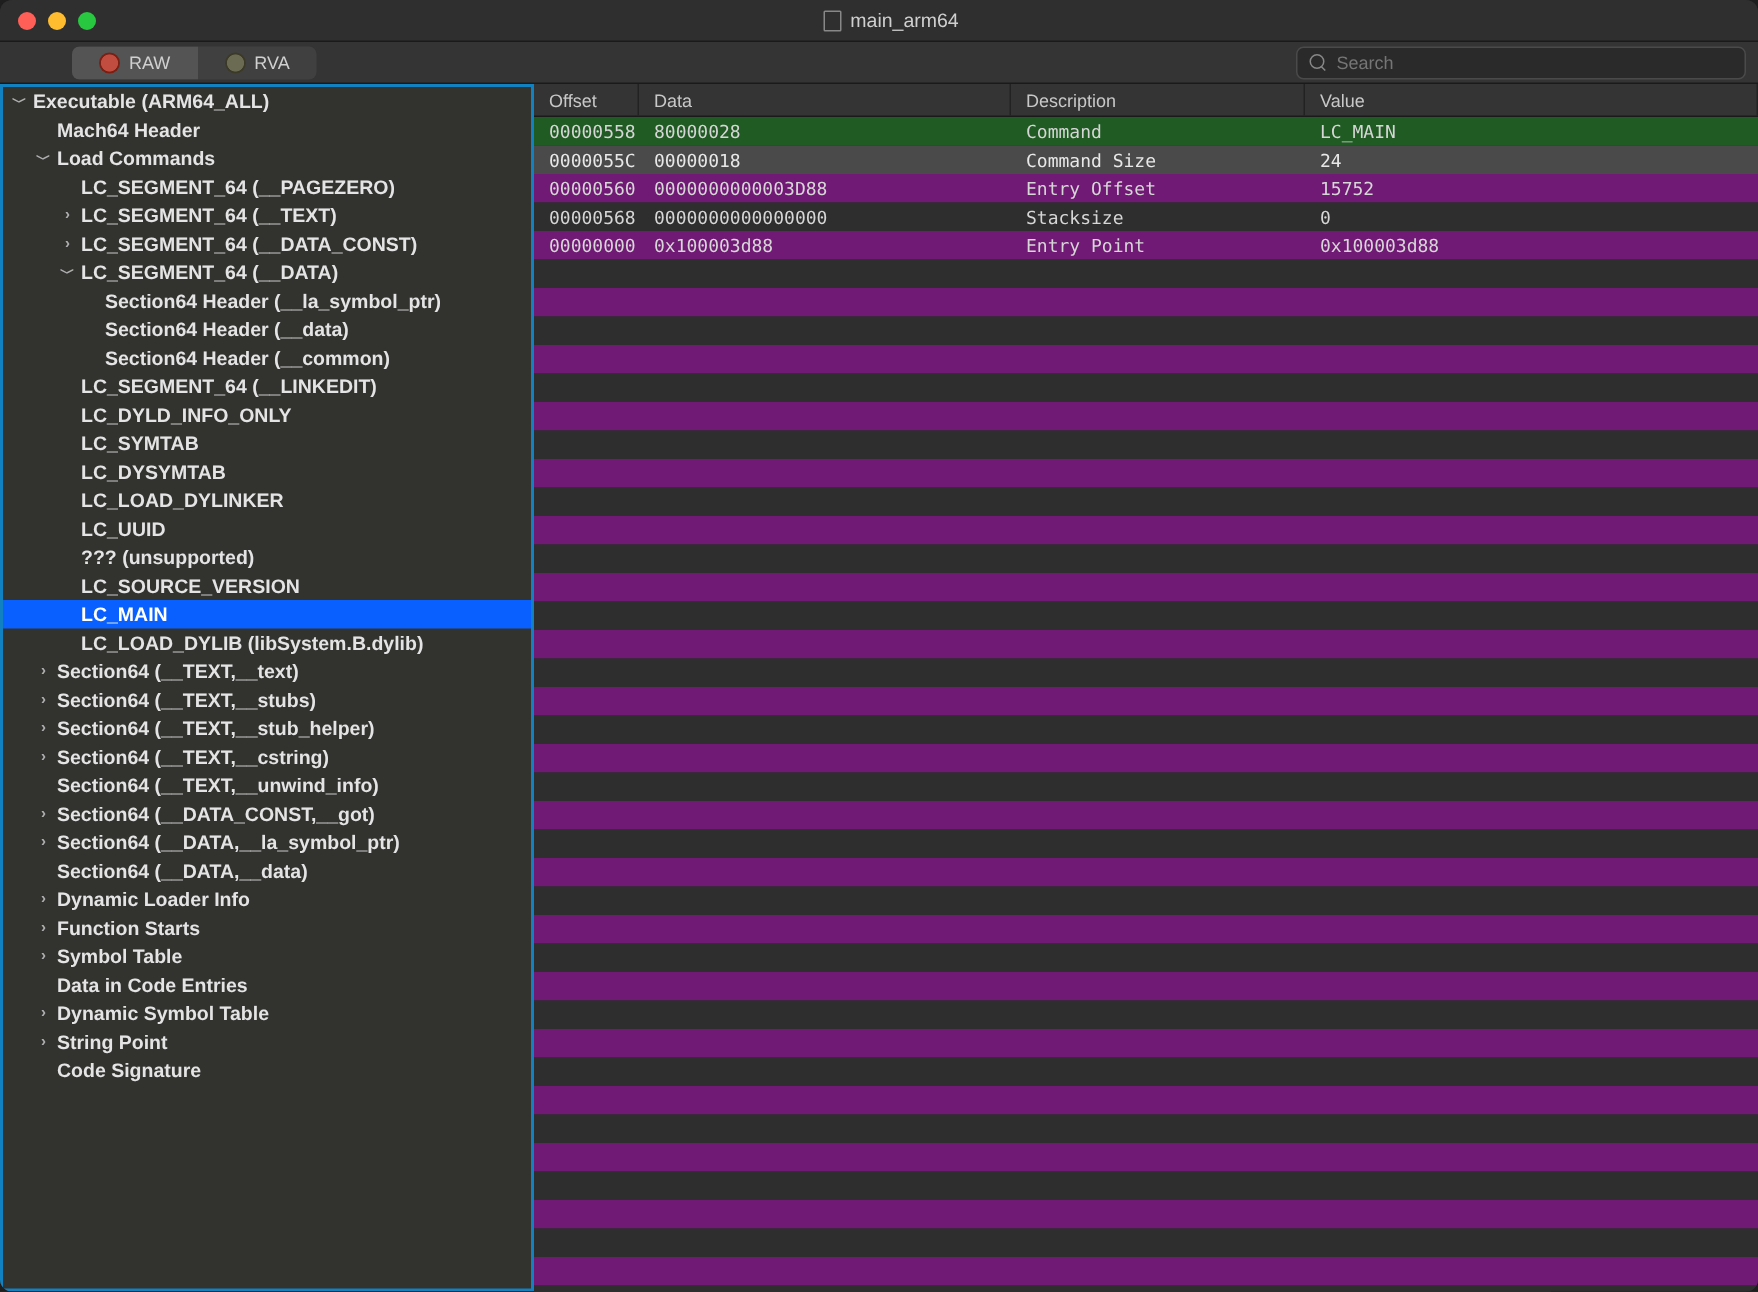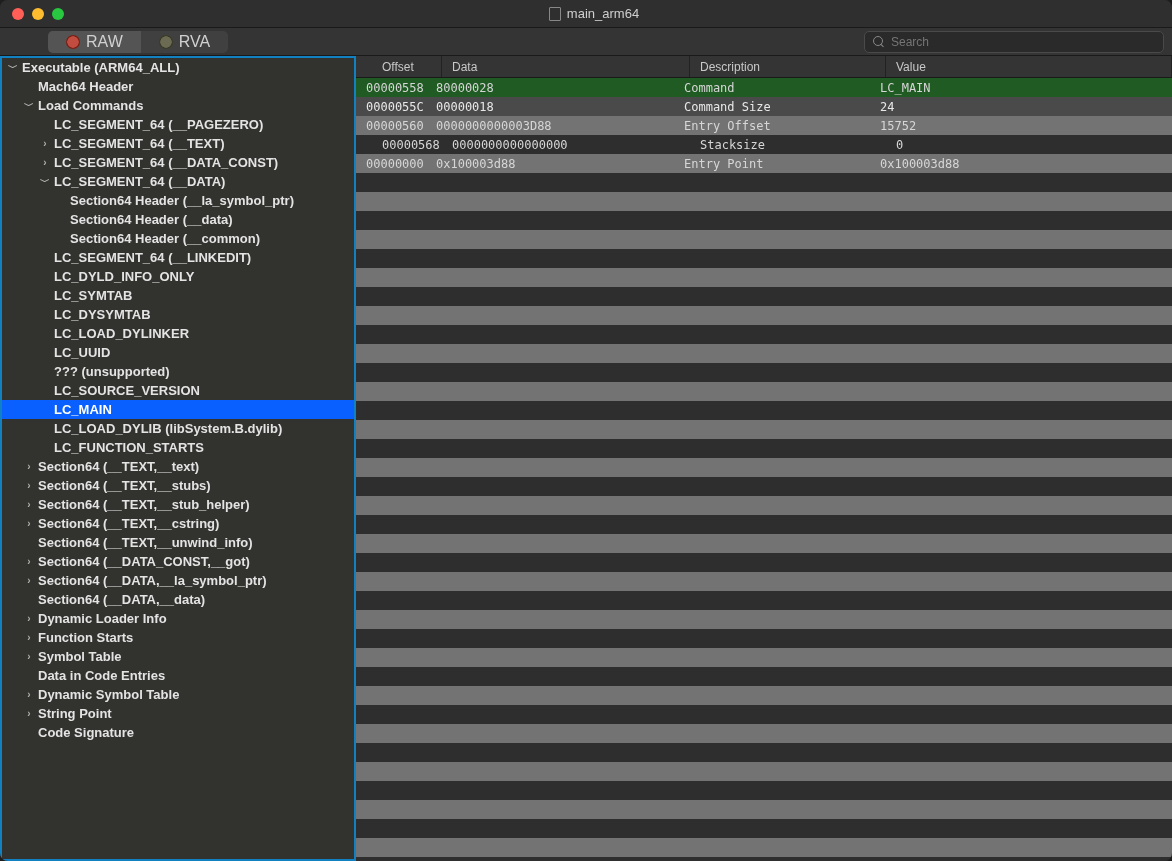--- a/index.html
+++ b/index.html
@@ -70,21 +70,21 @@
     overflow: hidden;
     background: #404040;
     height: 22px;
     margin-left: 40px;
   }
   .seg-btn {
     display: flex;
     align-items: center;
     gap: 6px;
     padding: 0 18px;
-    font-size: 16px;
+    font-size: 12px;
     color: #d0d0d0;
     cursor: pointer;
   }
   .seg-btn.active { background: #545454; }
   .toolbar-spacer { flex: 1; }
   .search-wrap {
     display: flex;
     align-items: center;
     background: #2a2a2a;
     border: 1px solid #4a4a4a;
@@ -157,21 +157,20 @@
     background: #2a2a2a;
   }
   .table-header {
     display: flex;
     background: #343434;
     border-bottom: 1px solid #1a1a1a;
     height: 22px;
     align-items: center;
     font-size: 12px;
     color: #c8c8c8;
-    padding-left: 16px;
   }
   .col {
     padding: 0 10px;
     border-right: 1px solid #222;
     height:100%;
     display:flex;
     align-items:center;
   }
   .col-offset { width: 70px; }
   .col-data { width: 248px; }
@@ -185,22 +184,22 @@
   }
   .data-row {
     display: flex;
     height: 19px;
     align-items: center;
     color: #d6d6d6;
   }
   .data-row .col { border-right: none; }
   .data-row.hl1 { background: #1f5b22; }
   .data-row.hl2 { background: #4a4a4a; color:#e8e8e8;justify-content:space-between;}
-  .stripe-o { background: #2e2e2e; padding-left: 16px; }
-  .stripe-e { background: #737373; }
+  .stripe-o { background: #2e2e2e; }
+  .stripe-e { background: #701a75; }
   .empty-row { height: 19px; }
   .bug-icon {
     display:inline-block;width:14px;height:14px;background:radial-gradient(circle,#c04d3f 55%,#7a1f14 60%);border-radius:50%;
   }
   .rva-icon {
     display:inline-block;width:14px;height:14px;background:radial-gradient(circle,#6b6a52 55%,#3b3a28 60%);border-radius:50%;
   }
 </style>
 </head>
 <body>
@@ -312,24 +311,20 @@
           <span class="disclosure"></span>
           <span style="margin-left: 4px;">LC_SOURCE_VERSION</span>
         </div>
         <div class="tree-row indent-2 selected">
           <span class="disclosure"></span>
           <span style="margin-left: 4px;">LC_MAIN</span>
         </div>
         <div class="tree-row indent-2">
           <span class="disclosure"></span>
           <span style="margin-left: 4px;">LC_LOAD_DYLIB (libSystem.B.dylib)</span>
-        </div>
-        <div class="tree-row indent-2">
-          <span class="disclosure"></span>
-          <span style="margin-left: 4px;">LC_FUNCTION_STARTS</span>
         </div>
         <div class="tree-row indent-1">
           <span class="disclosure">›</span>
           <span style="margin-left: 4px;">Section64 (__TEXT,__text)</span>
         </div>
         <div class="tree-row indent-1">
           <span class="disclosure">›</span>
           <span style="margin-left: 4px;">Section64 (__TEXT,__stubs)</span>
         </div>
         <div class="tree-row indent-1">

